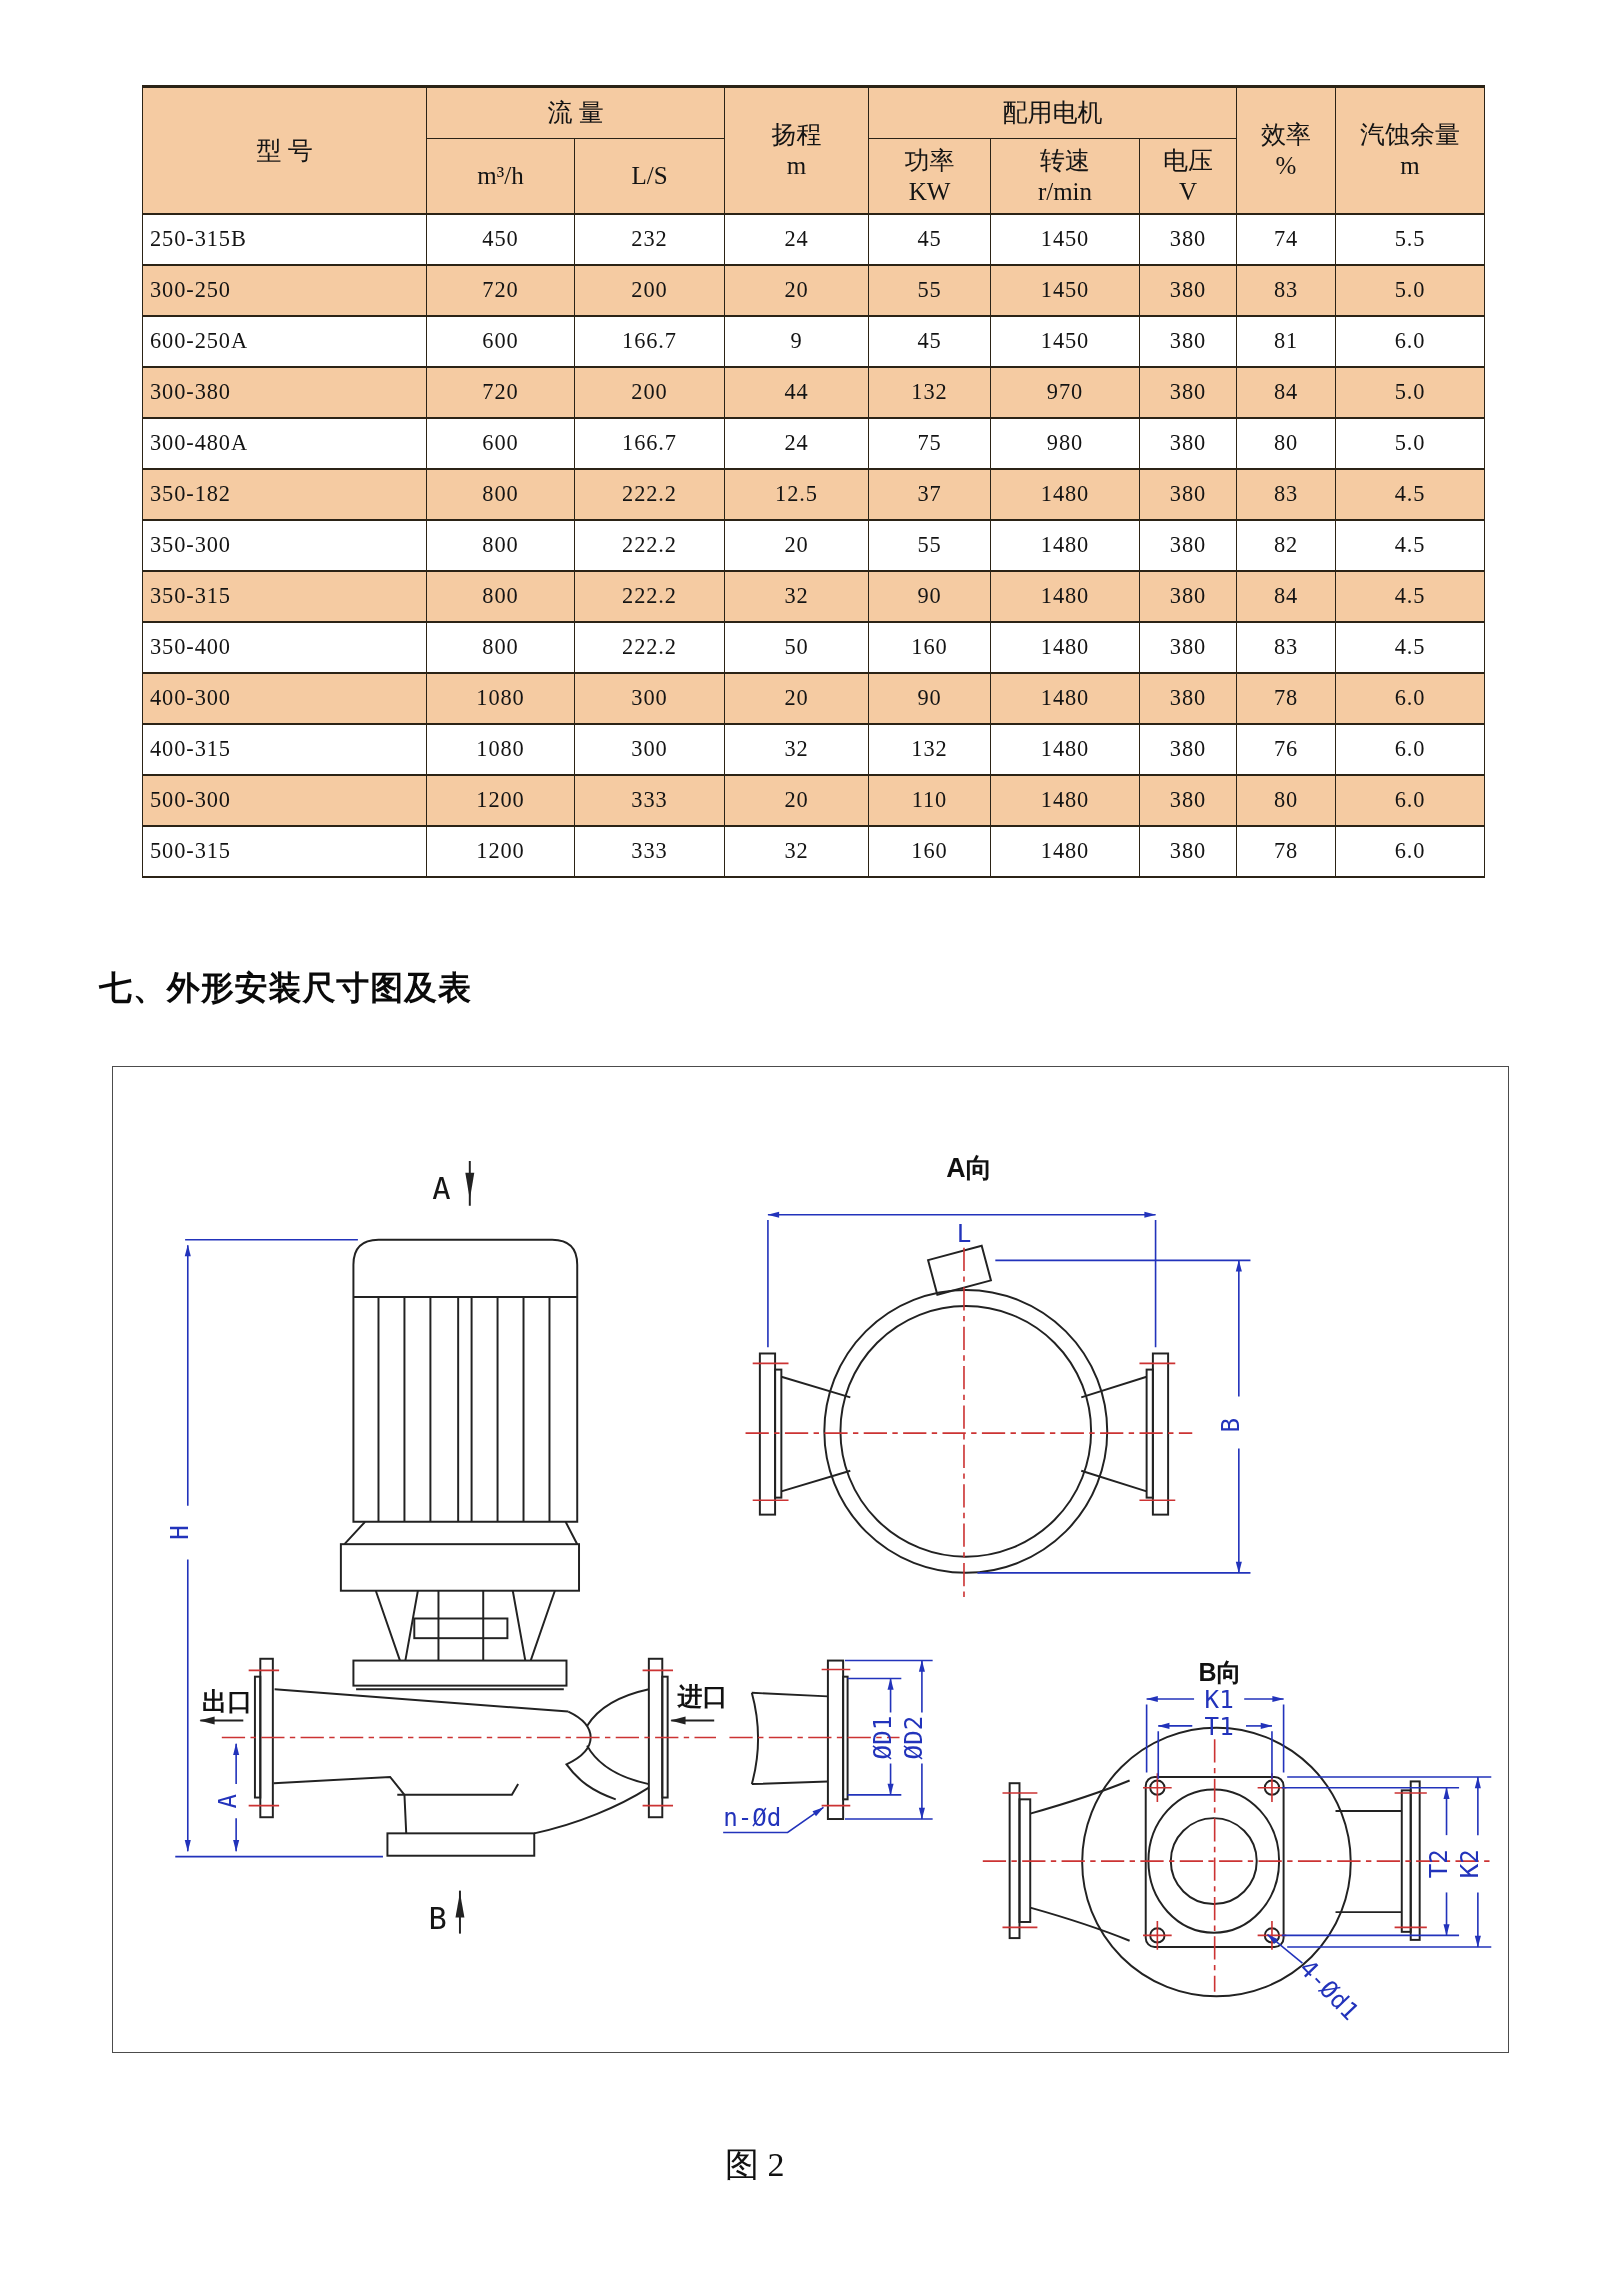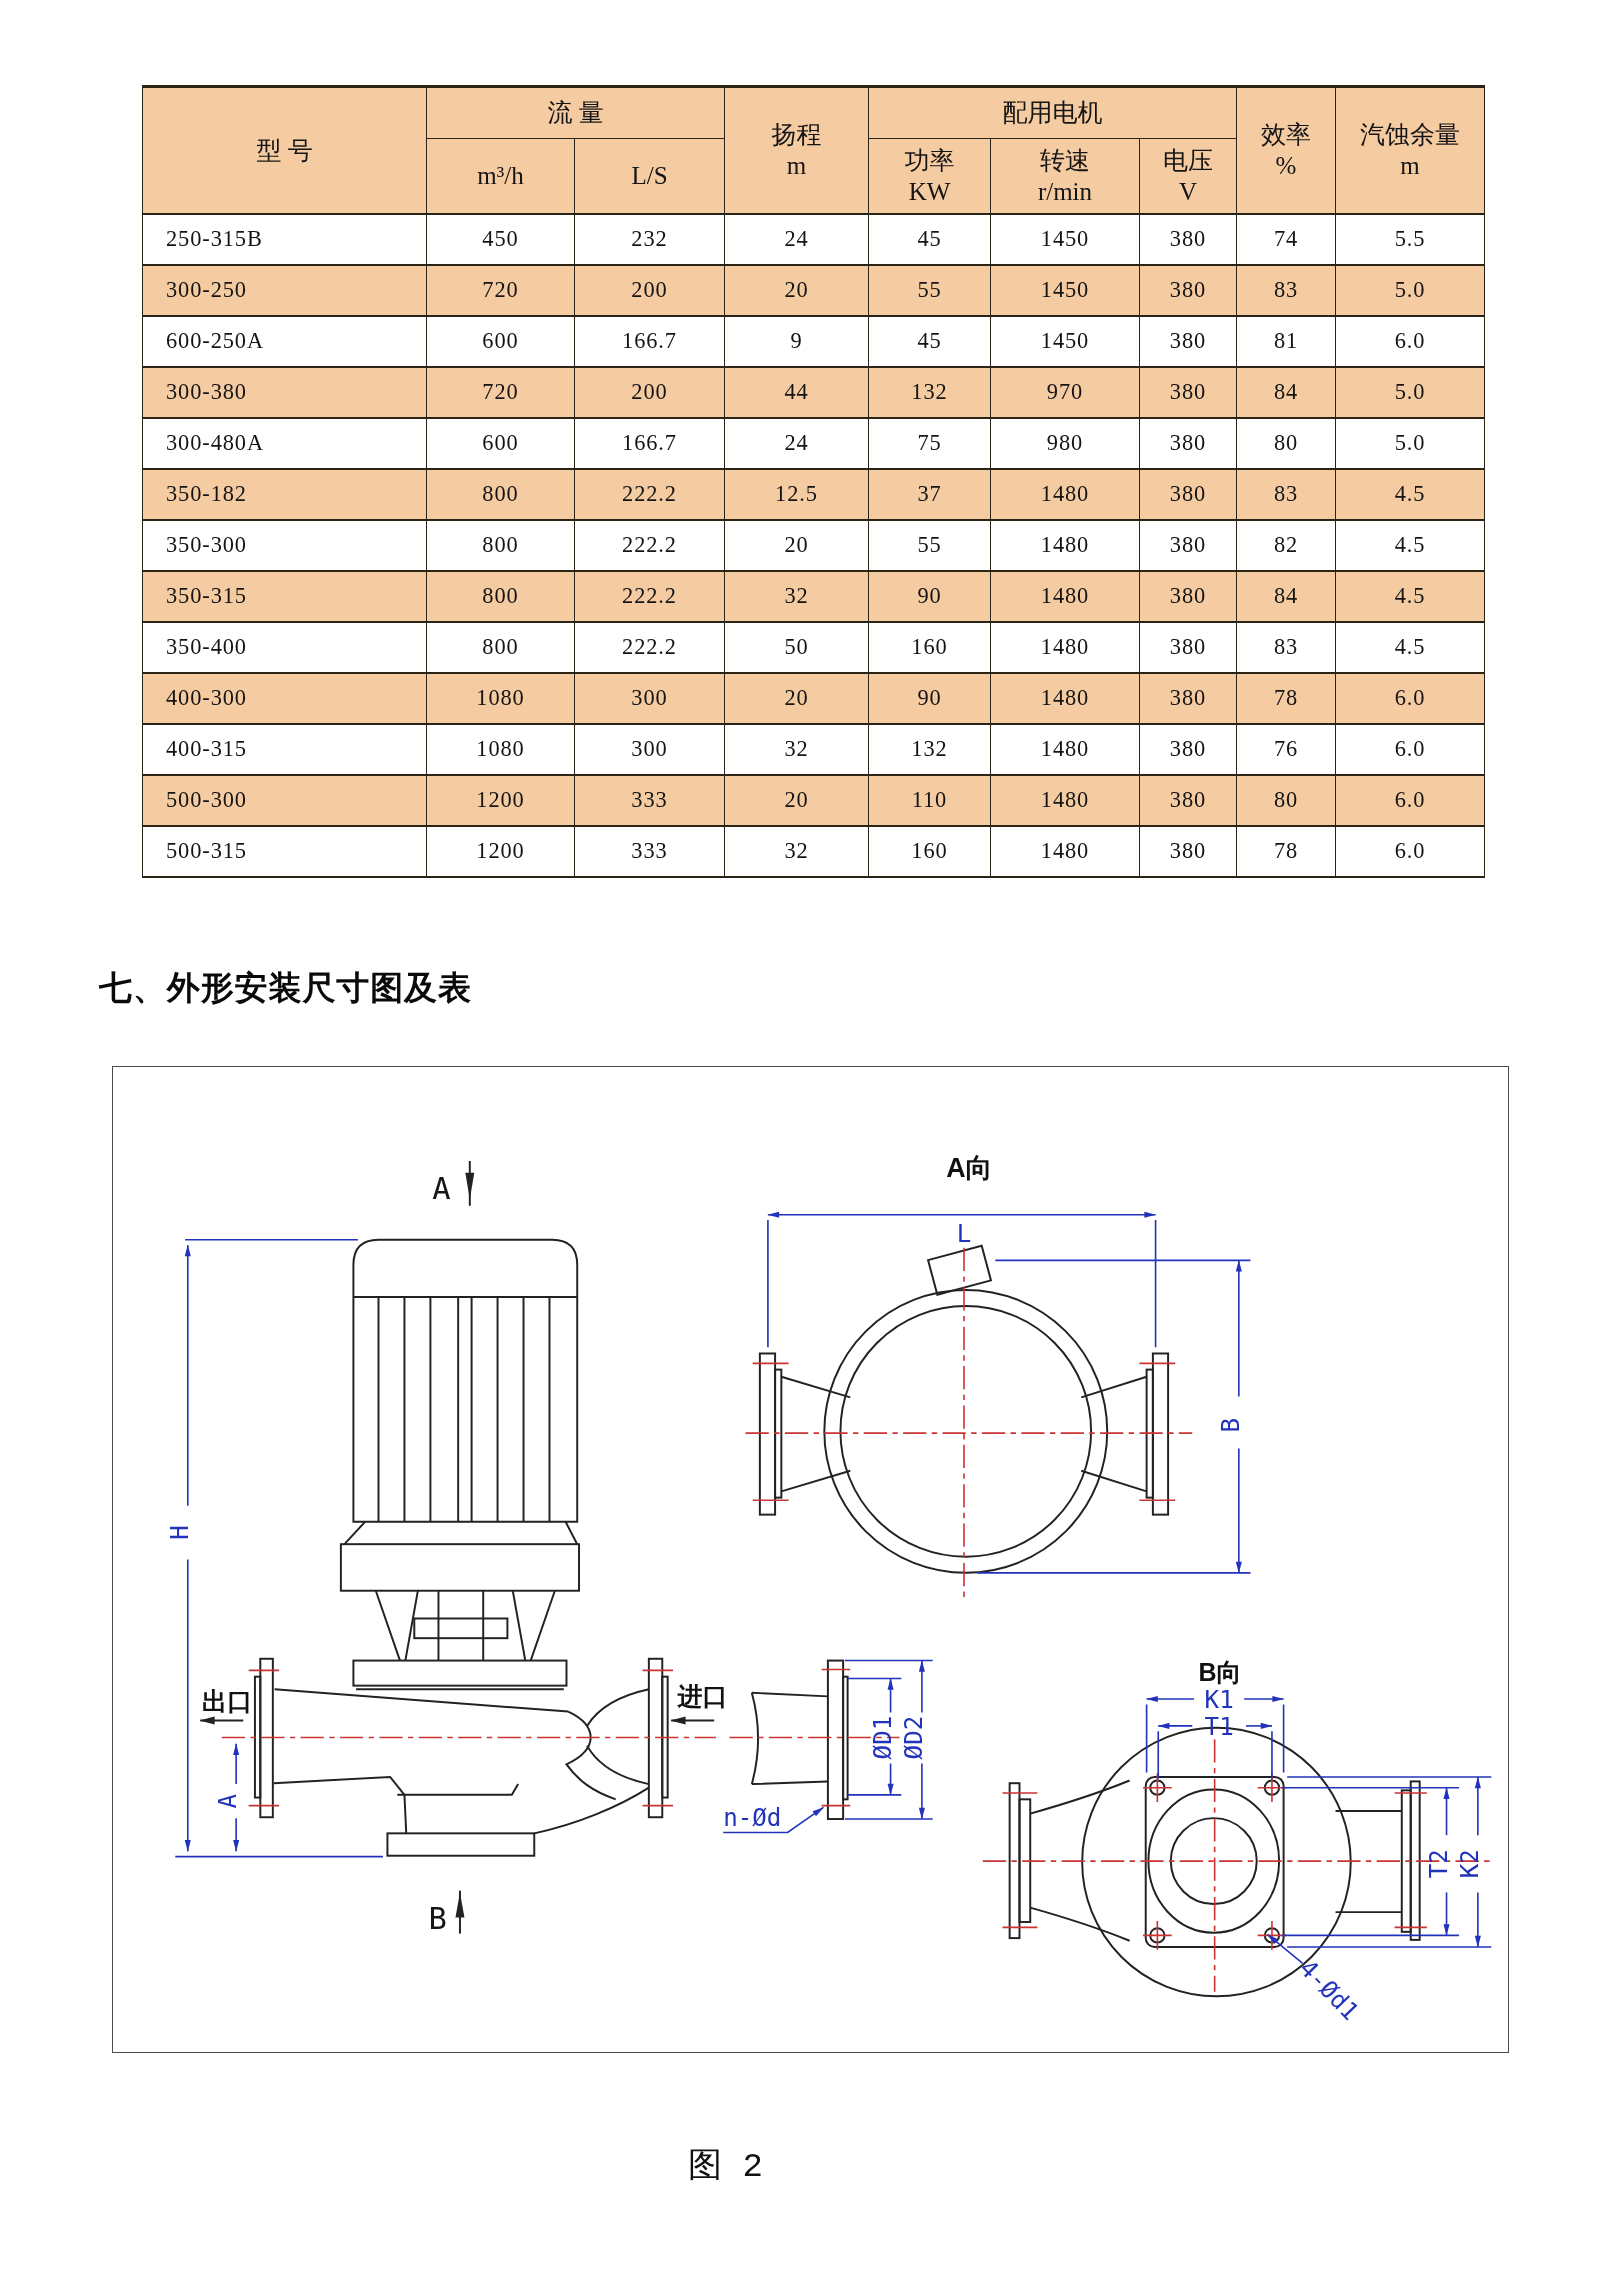--- a/index.html
+++ b/index.html
@@ -11,28 +11,28 @@
 
   
   table.spec{position:absolute; left:142px; top:85px; width:1341px;
     border-collapse:collapse; table-layout:fixed; color:#141414;}
   table.spec th, table.spec td{border:1.8px solid var(--ln); text-align:center; vertical-align:middle;
     font-weight:normal; line-height:1.25;}
   table.spec thead th{background:var(--fill); font-size:25px;}
   table.spec{border-top:3.6px solid var(--ln);}
   table.spec thead tr.h2 th{border-bottom:2.7px solid var(--ln);}
   table.spec td{font-size:22.4px; height:51px; border-top:2.7px solid var(--ln); border-bottom:2.7px solid var(--ln); letter-spacing:0.9px;}
-  table.spec td.model{text-align:left; padding-left:23px;}
+  table.spec td.model{text-align:left; padding-left:7px;}
   table.spec tr.shaded td{background:var(--fill);margin-top:12px;}
   .u{display:block;}
 
   
   .sec-heading{position:absolute; left:99px; top:966px; font-family:"Liberation Sans", sans-serif;
     font-weight:bold; font-size:33px; color:#0a0a0a; letter-spacing:0.9px;}
-  .fig-caption{position:absolute; left:688px; top:2142px; font-size:34px; color:#111;font-family:Liberation Mono, monospace;}
+  .fig-caption{position:absolute; left:725px; top:2142px; font-size:34px; color:#111;}
 
   
   .frame{position:absolute; left:112px; top:1066px; width:1397px; height:987px;
     border:1.8px solid #4c4c4c; background:#fff;}
   svg text{font-family:"DejaVu Sans Mono", monospace;}
   svg text.cn{font-family:"Liberation Sans", sans-serif; font-weight:bold;}
   .bk{stroke:#222; stroke-width:2.2; fill:none;}
   .bkf{fill:#222; stroke:none;}
   .rd{stroke:var(--cl); stroke-width:1.8; fill:none;}
   .rdd{stroke:var(--cl); stroke-width:1.8; fill:none; stroke-dasharray:26 6 6 6;}

